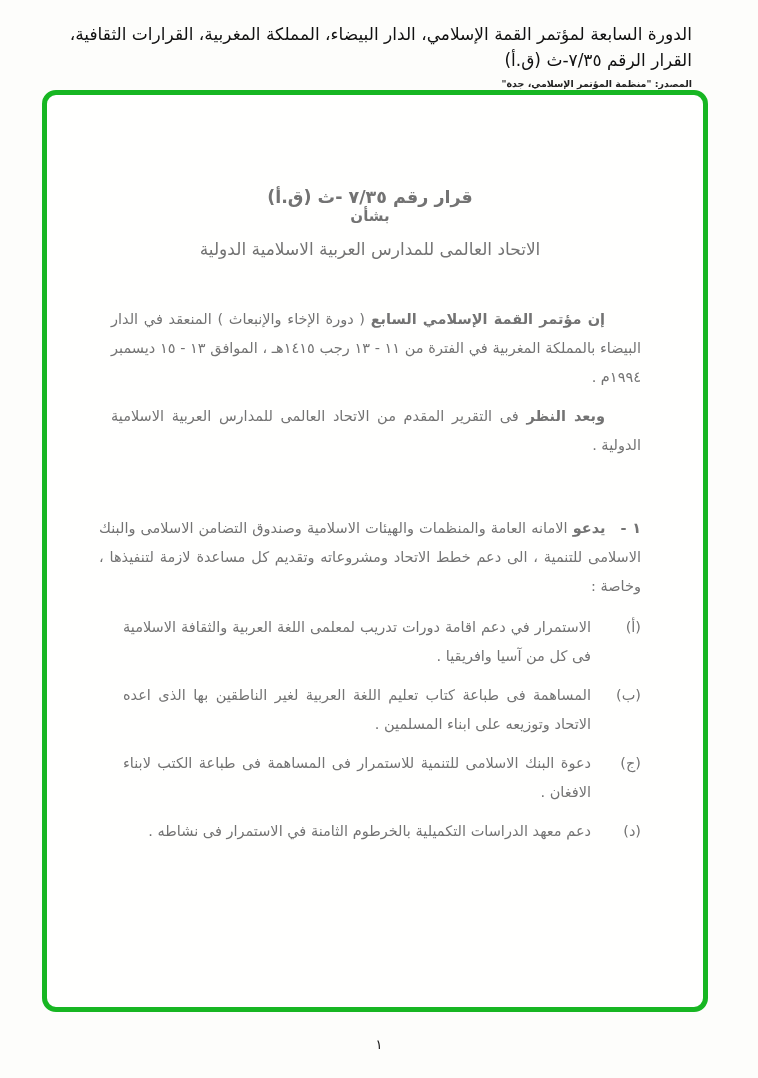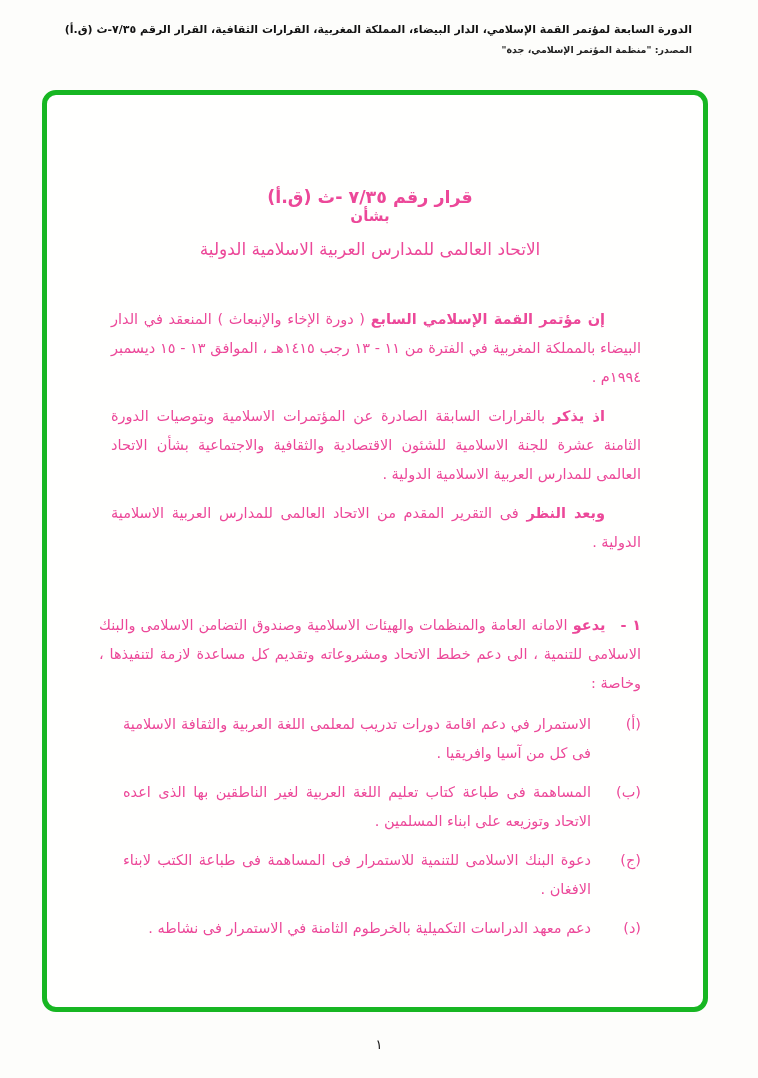--- a/index.html
+++ b/index.html
@@ -20,22 +20,22 @@
   .src-header {
     position: absolute;
     top: 22px;
     right: 66px;
     left: 60px;
     text-align: right;
     direction: rtl;
     color: #111;
   }
   .src-line1 {
-    font-size: 11px;
-    font-weight: bold;
+    font-size: 17px;
+    font-weight: normal;
     letter-spacing: 0;
     line-height: 1.5;
   }
   .src-line2 {
     font-size: 9.5px;
     font-weight: bold;
     margin-top: 5px;
     color: #222;
   }
   
@@ -50,21 +50,21 @@
     border-radius: 14px;
     background: #fffffe;
     overflow: hidden;
   }
   .doc-content {
     box-sizing: border-box;
     width: 100%;
     height: 100%;
     padding: 92px 62px 10px 52px;
     direction: rtl;
-    color: #ec4899;
+    color: #737373;
     overflow: hidden;
   }
   .title-block { text-align: center; margin-bottom: 46px; }
   .title-1 {
     font-size: 17.5px;
     font-weight: bold;
     letter-spacing: 1px;
   }
   .title-2 {
     font-size: 15px;
@@ -136,24 +136,20 @@
         <div class="title-1">قرار رقم ٧/٣٥ -ث (ق.أ)</div>
         <div class="title-2">بشأن</div>
         <div class="title-3">الاتحاد العالمى للمدارس العربية الاسلامية الدولية</div>
       </div>
 
       <p class="para indent">
         <span class="lead">إن مؤتمر القمة الإسلامي السابع</span>
         <span>( دورة الإخاء والإنبعاث ) المنعقد في الدار البيضاء بالمملكة المغربية في الفترة من ١١ - ١٣ رجب ١٤١٥هـ ، الموافق ١٣ - ١٥ ديسمبر ١٩٩٤م .</span>
       </p>
 
-      <p class="para indent">
-        <span class="lead">اذ يذكر</span>
-        <span>بالقرارات السابقة الصادرة عن المؤتمرات الاسلامية وبتوصيات الدورة الثامنة عشرة للجنة الاسلامية للشئون الاقتصادية والثقافية والاجتماعية بشأن الاتحاد العالمى للمدارس العربية الاسلامية الدولية .</span>
-      </p>
 
       <p class="para indent">
         <span class="lead">وبعد النظر</span>
         <span>فى التقرير المقدم من الاتحاد العالمى للمدارس العربية الاسلامية الدولية .</span>
       </p>
 
       <div class="numbered-item">
         <span class="num-marker">١ -</span>
         <span class="lead">يدعو</span>
         <span>الامانه العامة والمنظمات والهيئات الاسلامية وصندوق التضامن الاسلامى والبنك الاسلامى للتنمية ، الى دعم خطط الاتحاد ومشروعاته وتقديم كل مساعدة لازمة لتنفيذها ، وخاصة :</span>

